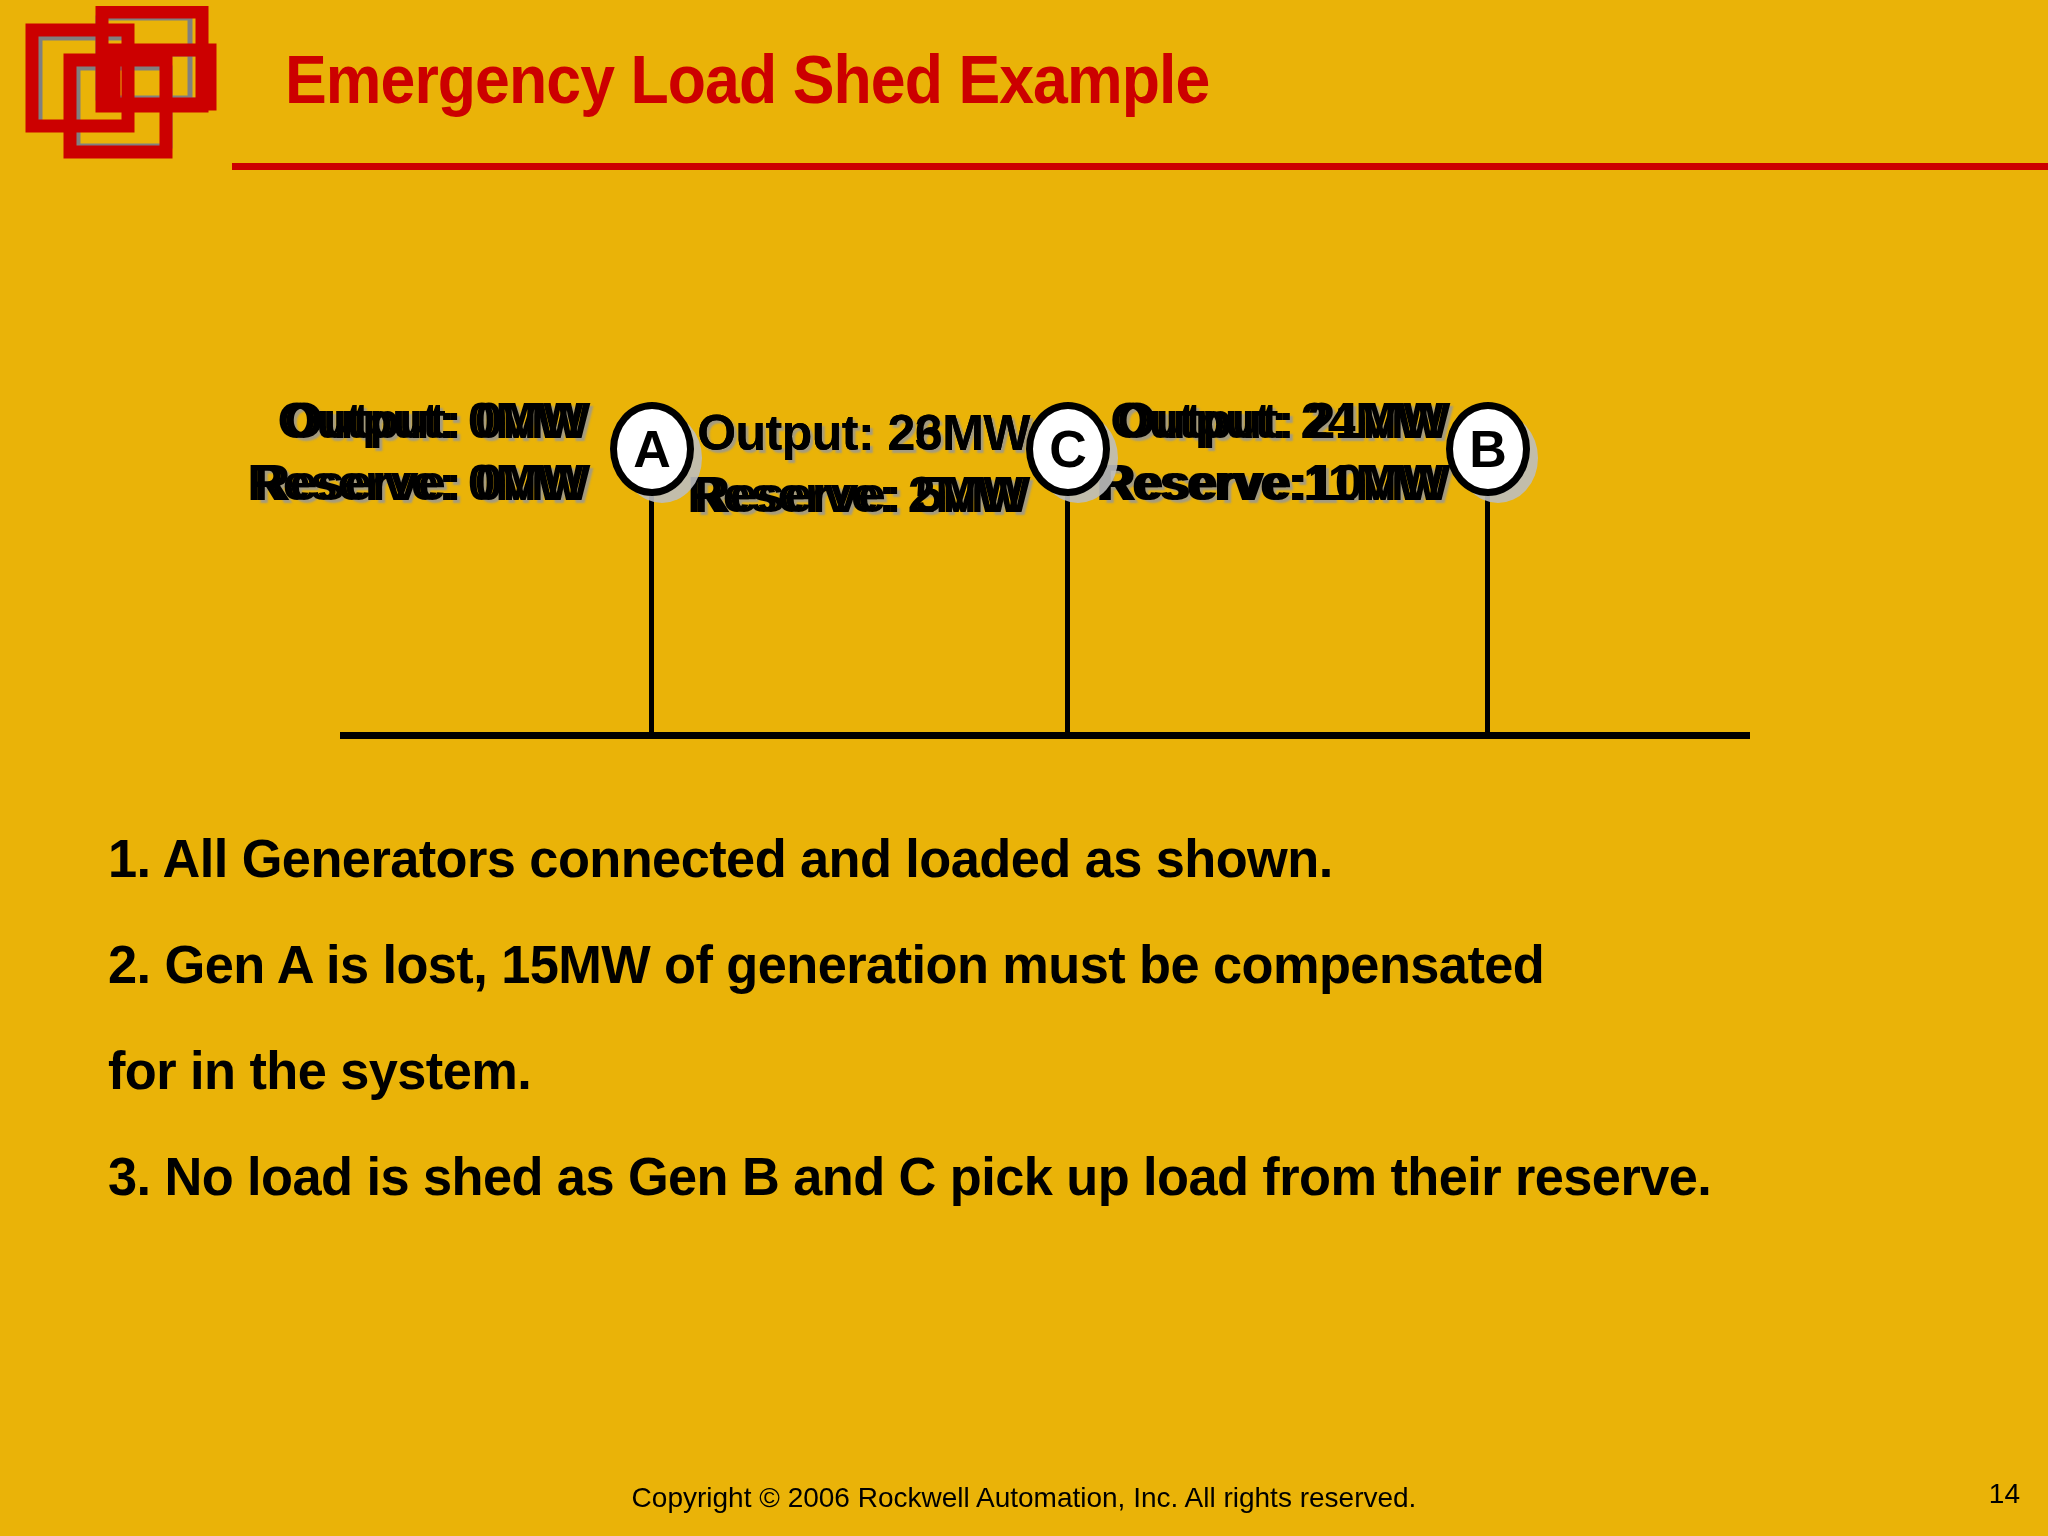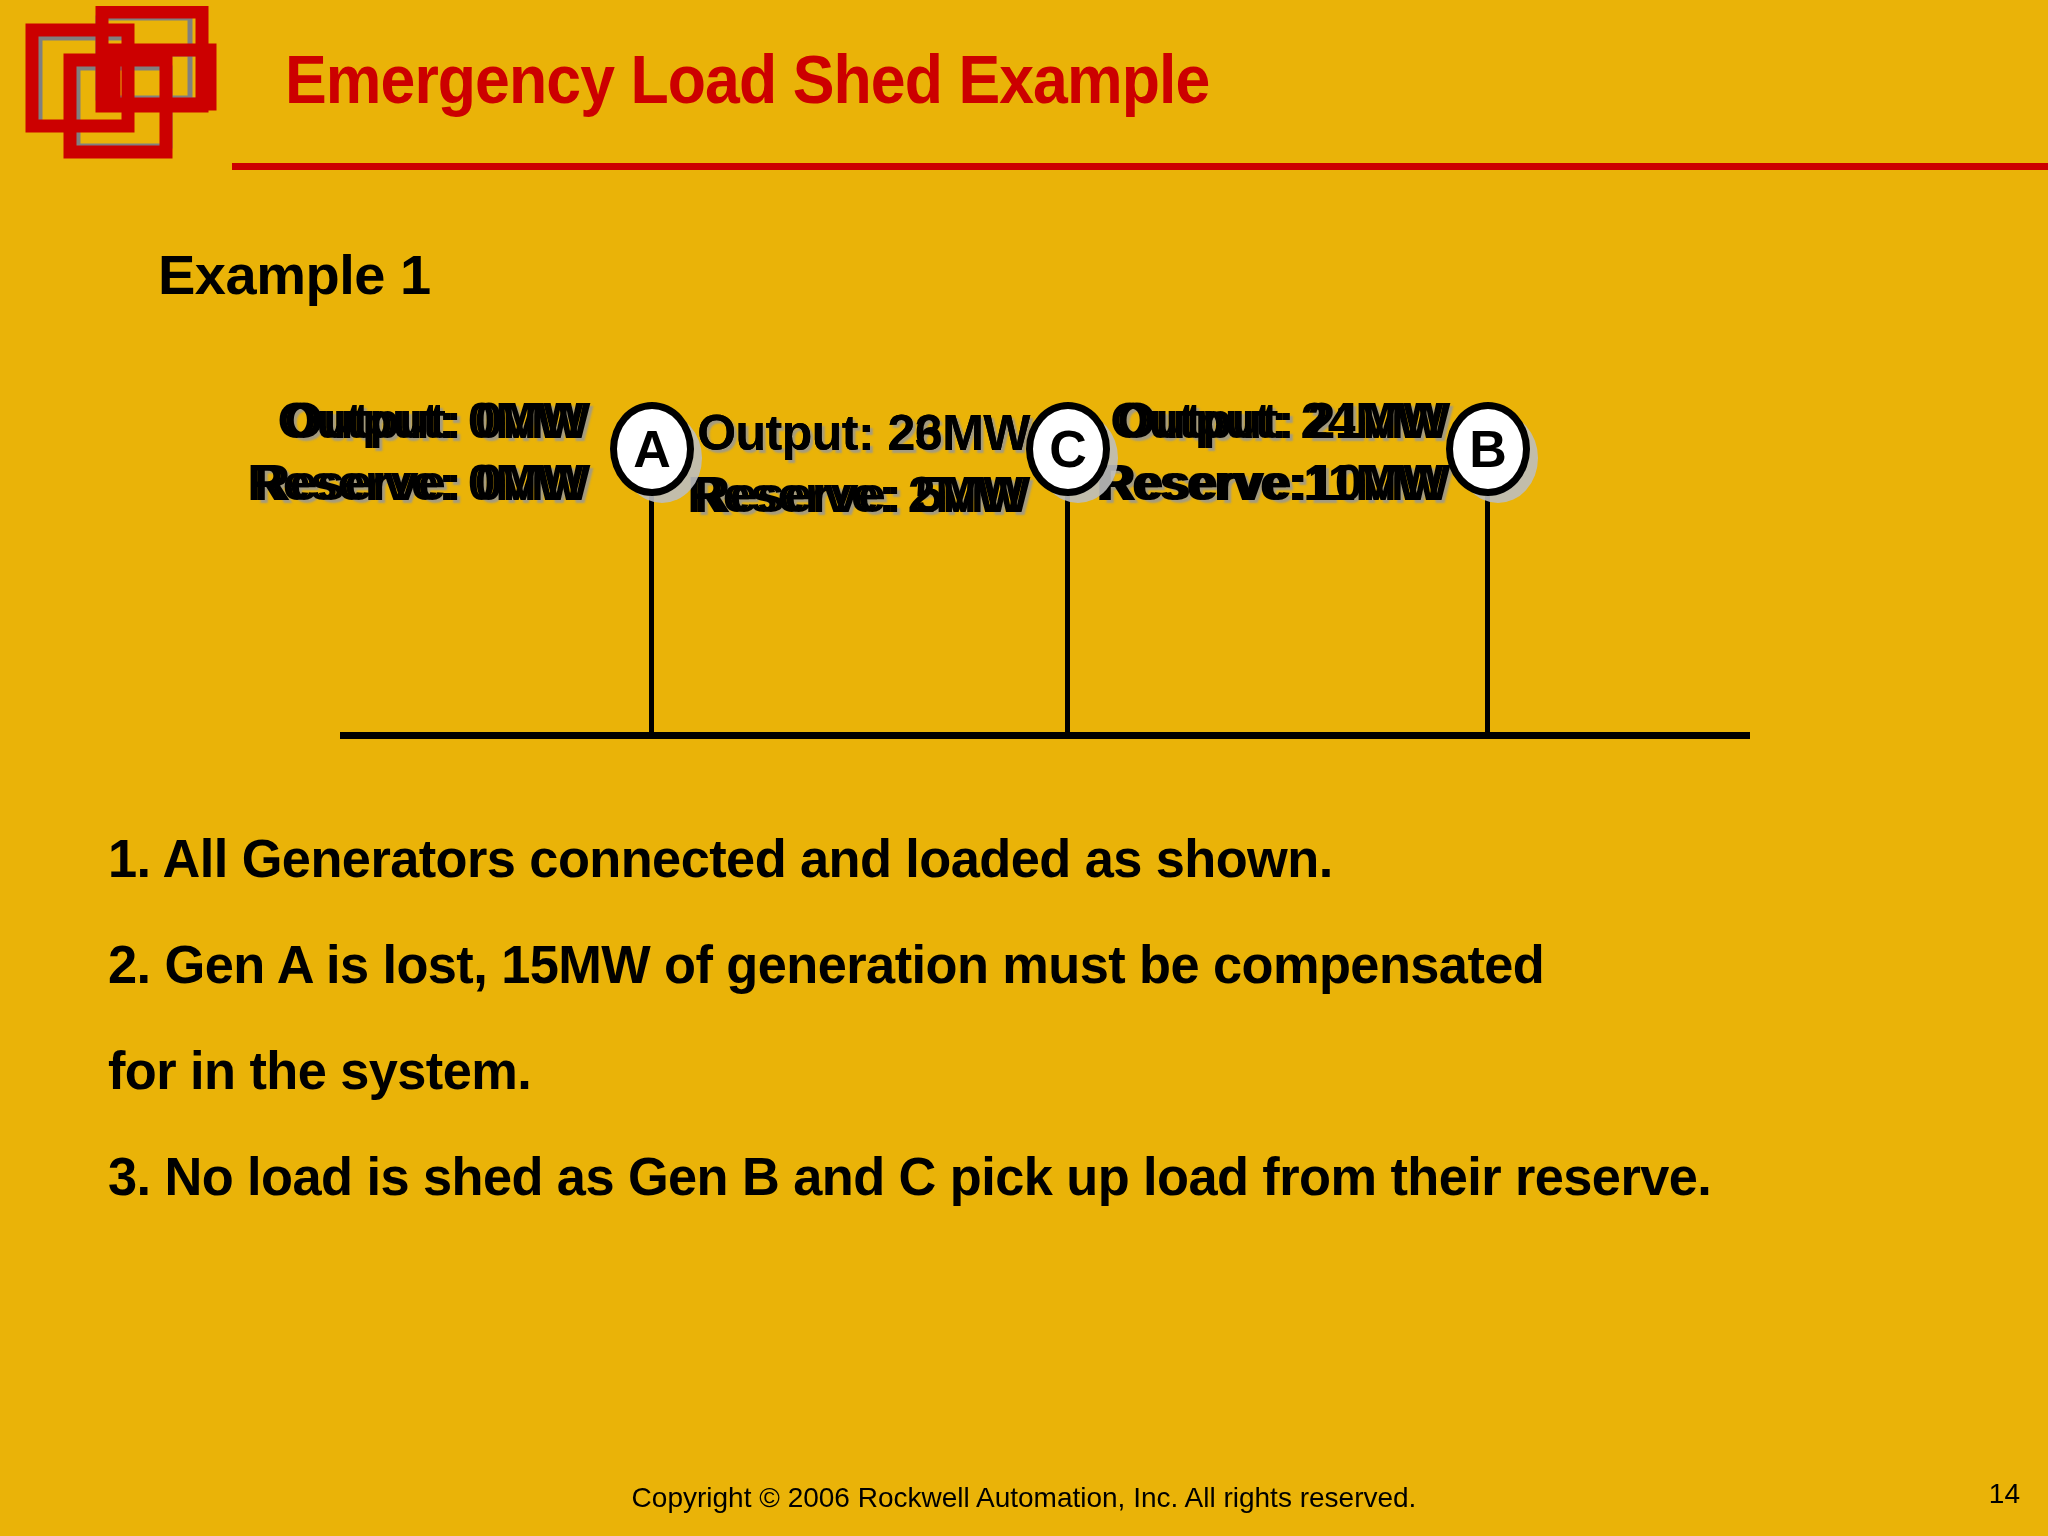--- a/index.html
+++ b/index.html
@@ -195,21 +195,20 @@
         <rect x="52" y="54" width="96" height="92" fill="none" stroke="#CC0000" stroke-width="13"></rect>
         <rect x="96" y="44" width="96" height="54" fill="none" stroke="#CC0000" stroke-width="13"></rect>
       </svg>
     </div>
 
     <div id="slide-title">Emergency Load Shed Example</div>
 
     <div id="title-rule"></div>
   </div>
 
-  <div id="example-heading">Example 1</div>
 
   <div id="diagram">
 
     <div class="gen-group">
       <div class="gen-labels" style="left:90px; top:0px; width:500px;">
         <div class="gen-line">
           <span class="layer back">Output: 0MW</span>
           <span class="layer front">Output: 0MW</span>
         </div>
         <div class="gen-line">

